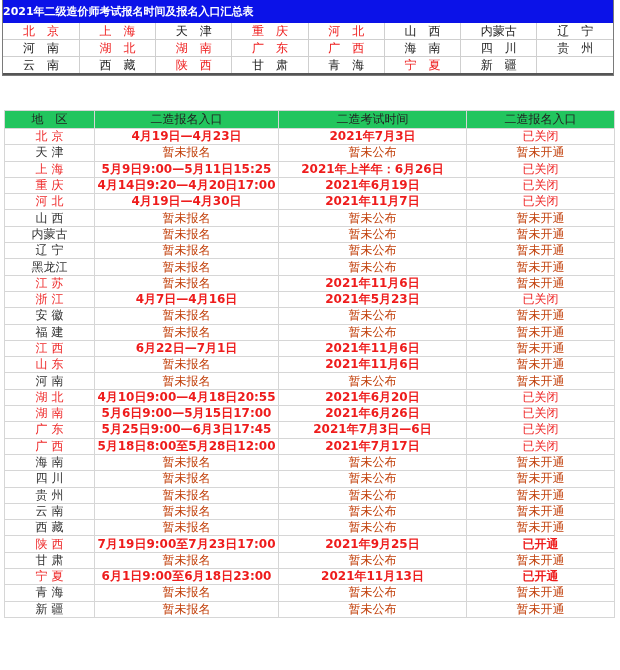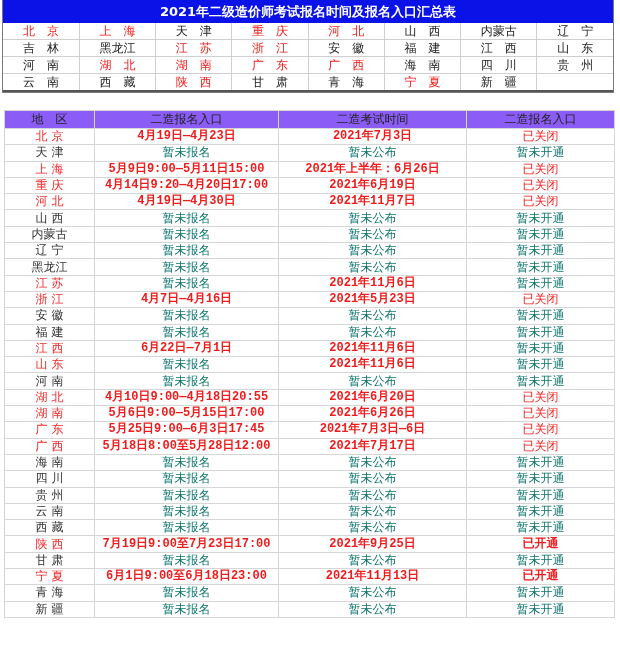--- a/index.html
+++ b/index.html
@@ -1,42 +1,42 @@
 <!DOCTYPE html>
 <html><head>
 <meta charset="utf-8">
 <style>
   html, body { margin: 0; padding: 0; background: #ffffff; }
   body { width: 620px; height: 670px; position: relative; overflow: hidden;
          font-family: "DejaVu Sans", "Liberation Sans", sans-serif; }
   .red { color: #ee1c1c; }
   .blk { color: #222222; }
-  .blue { color: #0f766e; }
-  .bold { font-weight: bold; font-family: Liberation Mono, monospace; }
+  .blue { color: #c2410c; }
+  .bold { font-weight: bold; }
 
   
   #top { position: absolute; left: 2px; top: 0; width: 612px;
          border: 1px solid #7a7a7a; border-top: none; box-sizing: border-box; }
   #top .title { height: 23px; background: #0b12e8; color: #ffffff;
-                font-size: 13px; font-weight: bold; text-align: center; line-height: 23px; }
+                font-size: 11px; font-weight: bold; text-align: left; line-height: 23px; }
   #top table { border-collapse: collapse; width: 100%; table-layout: fixed; }
   #top td { height: 16px; padding: 0; border: 1px solid #cfcfcf;
             font-size: 12px; text-align: center; line-height: 16px;
             letter-spacing: 0; white-space: nowrap; overflow: hidden; }
   #top tr:first-child td { border-top: none; }
   #top td:first-child { border-left: none; }
   #top td:last-child { border-right: none; }
   #top tr:last-child td { border-bottom: 2px solid #555555; }
 
   
   #main { position: absolute; left: 4px; top: 110px; width: 610px;
           border-collapse: collapse; table-layout: fixed; }
   #main th, #main td { padding: 0; border: 1px solid #d6d6d6; text-align: center;
           height: 15.3px; line-height: 15px; font-size: 12px; white-space: nowrap; overflow: hidden; }
-  #main th { background: #8b5cf6; color: #222222; font-weight: normal; height: 17px; }
+  #main th { background: #22c55e; color: #222222; font-weight: normal; height: 17px; }
   #main td.reg { color: #333333; }
   #main td.reg.red { color: #ee2a2a; }
 </style>
 </head>
 <body>
 
 <div id="top">
   <div class="title">2021年二级造价师考试报名时间及报名入口汇总表</div>
   <table>
     <colgroup>
@@ -52,30 +52,20 @@
     <tbody id="top-body">
         <tr>
           <td class="red">北　京</td>
           <td class="red">上　海</td>
           <td class="blk">天　津</td>
           <td class="red">重　庆</td>
           <td class="red">河　北</td>
           <td class="blk">山　西</td>
           <td class="blk">内蒙古</td>
           <td class="blk">辽　宁</td>
-        </tr>
-        <tr>
-          <td class="blk">吉　林</td>
-          <td class="blk">黑龙江</td>
-          <td class="red">江　苏</td>
-          <td class="red">浙　江</td>
-          <td class="blk">安　徽</td>
-          <td class="blk">福　建</td>
-          <td class="blk">江　西</td>
-          <td class="blk">山　东</td>
         </tr>
         <tr>
           <td class="blk">河　南</td>
           <td class="red">湖　北</td>
           <td class="red">湖　南</td>
           <td class="red">广　东</td>
           <td class="red">广　西</td>
           <td class="blk">海　南</td>
           <td class="blk">四　川</td>
           <td class="blk">贵　州</td>
@@ -117,21 +107,21 @@
         <td class="red">已关闭</td>
       </tr>
       <tr>
         <td class="reg">天 津</td>
         <td class="blue">暂未报名</td>
         <td class="blue">暂未公布</td>
         <td class="blue">暂未开通</td>
       </tr>
       <tr>
         <td class="reg red">上 海</td>
-        <td class="red bold">5月9日9:00—5月11日15:00</td>
+        <td class="red bold">5月9日9:00—5月11日15:25</td>
         <td class="red bold">2021年上半年：6月26日</td>
         <td class="red">已关闭</td>
       </tr>
       <tr>
         <td class="reg red">重 庆</td>
         <td class="red bold">4月14日9:20—4月20日17:00</td>
         <td class="red bold">2021年6月19日</td>
         <td class="red">已关闭</td>
       </tr>
       <tr>

